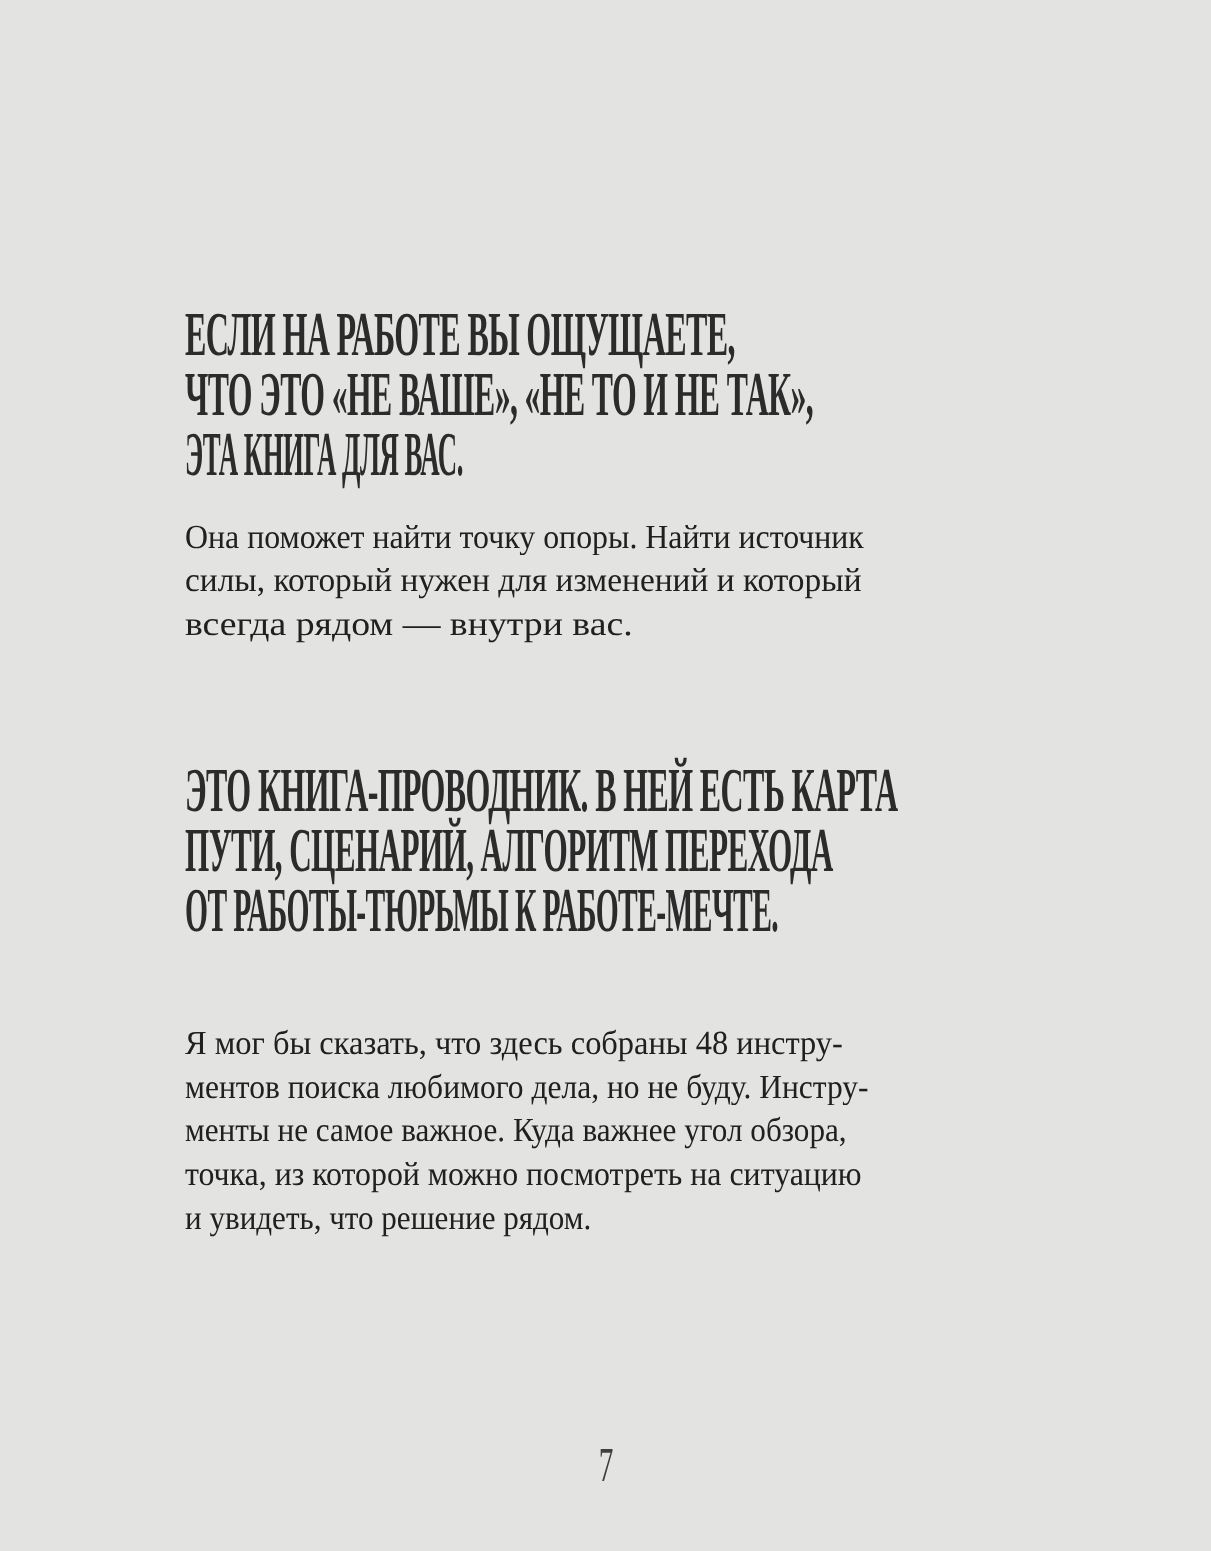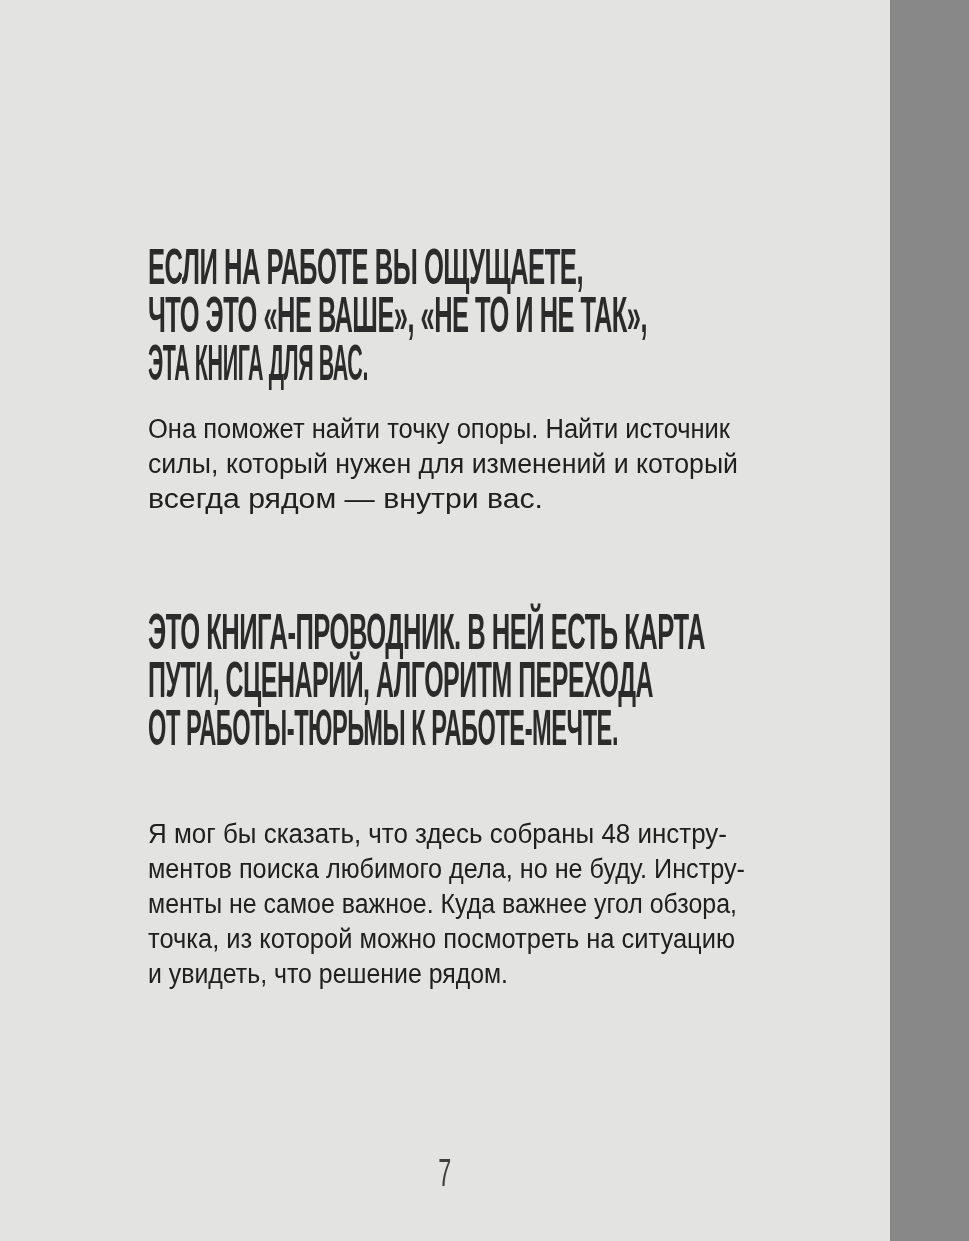--- a/index.html
+++ b/index.html
@@ -1,21 +1,21 @@
 <!DOCTYPE html>
 <html><head>
 <meta charset="utf-8">
 <style>
   html,body{margin:0;padding:0;background:#888;}
   .page{
     position:relative;
-    width:890px;height:1241px;
+    width:969px;height:1241px;
     background:var(--background-color,#e3e3e2);
     overflow:hidden;
-    font-family:Liberation Sans, sans-serif;
+    font-family:Liberation Serif, serif;
   }
   .heading{
     position:absolute;left:148px;
     font-weight:700;
     font-size:50px;line-height:48px;
     letter-spacing:-1px;
     color:var(--heading-color,#2b2b2b);
   }
   #heading-1{top:243px;}
   #heading-2{top:608px;}

